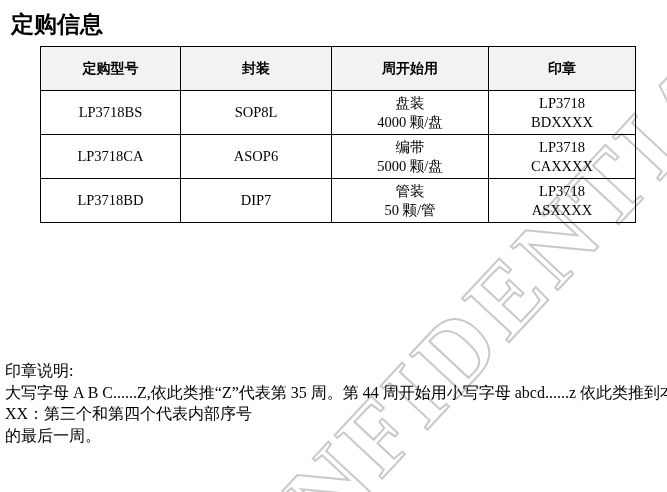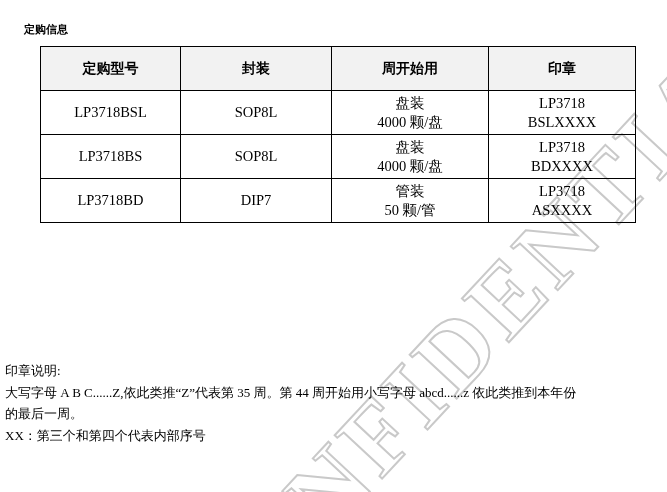--- a/index.html
+++ b/index.html
@@ -21,23 +21,23 @@
     letter-spacing: 6px;
     white-space: nowrap;
     color: rgba(255,255,255,0);
     -webkit-text-stroke: 2px #c9c9c9;
     z-index: 0;
     pointer-events: none;
   }
   .page-title {
     position: absolute;
     left: 8px; top: 6px;
-    margin: 16px;
+    margin: 3px;
     font-family: "Liberation Sans", "DejaVu Sans", sans-serif;
-    font-size: 11px;
+    font-size: 23px;
     font-weight: bold;
     color: #000;
     z-index: 1;
   }
   table.order-table {
     position: absolute;
     left: 40px; top: 46px;
     width: 595px;
     border-collapse: collapse;
     table-layout: fixed;
@@ -60,21 +60,21 @@
   .order-table td {
     height: 43px;
     font-size: 14.5px;
     background: transparent;
   }
   .cell-line { line-height: 19px; }
   .notes {
     position: absolute;
     left: 5px; top: 360px;
     width: 660px;
-    font-size: 13px;
+    font-size: 16px;
     line-height: 21.5px;
     z-index: 1;
   }
   .notes div { white-space: nowrap; }
 </style>
 </head>
 <body>
 
 <div class="watermark">CONFIDENTIAL</div>
 
@@ -90,56 +90,56 @@
   <thead>
     <tr>
       <th>定购型号</th>
       <th>封装</th>
       <th>周开始用</th>
       <th>印章</th>
     </tr>
   </thead>
   <tbody>
     <tr>
-      <td>LP3718BSL</td>
-      <td>SOP8L</td>
-      <td>
-        <div class="cell-line">盘装</div>
-        <div class="cell-line">4000 颗/盘</div>
-      </td>
-      <td>
-        <div class="cell-line">LP3718</div>
-        <div class="cell-line">BSLXXXX</div>
-      </td>
-    </tr>
-    <tr>
       <td>LP3718BS</td>
       <td>SOP8L</td>
       <td>
         <div class="cell-line">盘装</div>
         <div class="cell-line">4000 颗/盘</div>
       </td>
       <td>
         <div class="cell-line">LP3718</div>
         <div class="cell-line">BDXXXX</div>
+      </td>
+    </tr>
+    <tr>
+      <td>LP3718CA</td>
+      <td>ASOP6</td>
+      <td>
+        <div class="cell-line">编带</div>
+        <div class="cell-line">5000 颗/盘</div>
+      </td>
+      <td>
+        <div class="cell-line">LP3718</div>
+        <div class="cell-line">CAXXXX</div>
       </td>
     </tr>
     <tr>
       <td>LP3718BD</td>
       <td>DIP7</td>
       <td>
         <div class="cell-line">管装</div>
         <div class="cell-line">50 颗/管</div>
       </td>
       <td>
         <div class="cell-line">LP3718</div>
         <div class="cell-line">ASXXXX</div>
       </td>
     </tr>
   </tbody>
 </table>
 
 <div class="notes">
   <div>印章说明:</div>
   <div>大写字母 A B C......Z,依此类推“Z”代表第 35 周。第 44 周开始用小写字母 abcd......z 依此类推到本年份</div>
+  <div>XX：第三个和第四个代表内部序号</div>
   <div>的最后一周。</div>
-  <div>XX：第三个和第四个代表内部序号</div>
 </div>
 
 </body></html>

